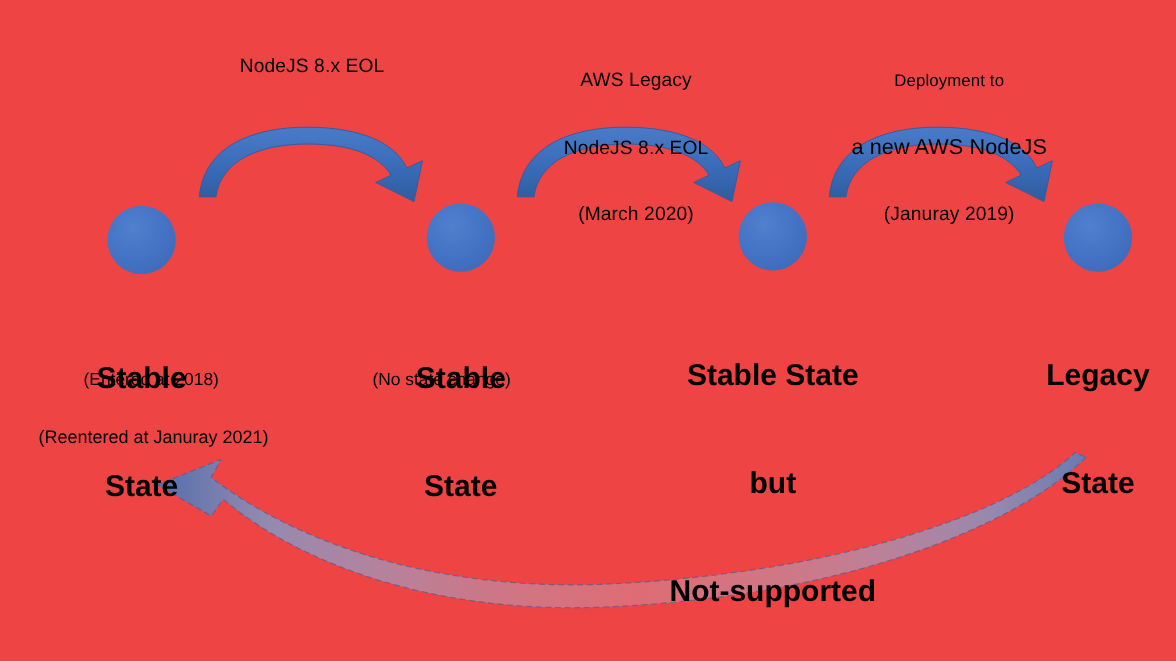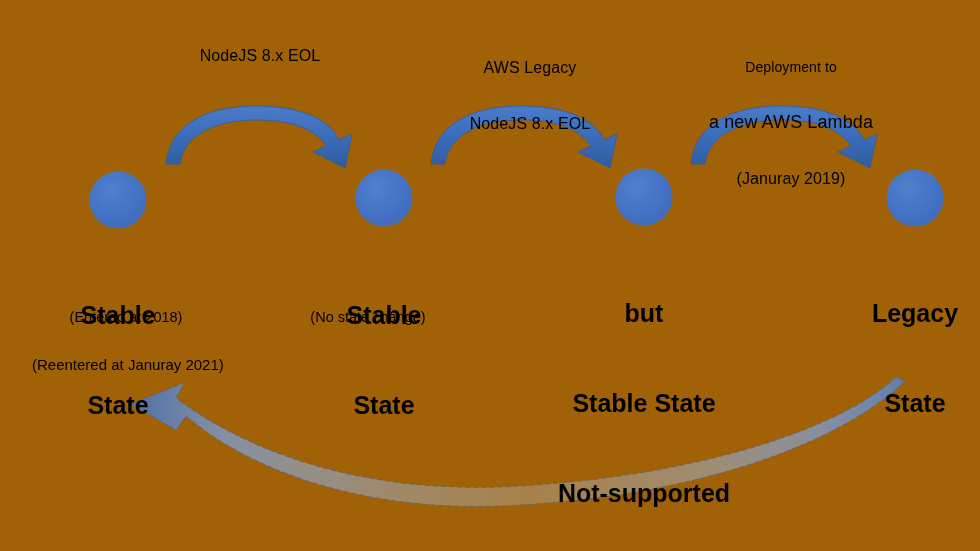--- a/index.html
+++ b/index.html
@@ -9,21 +9,21 @@
     background: #ffffff;
   }
   body {
     font-family: "Liberation Sans", sans-serif;
     color: #000000;
   }
   #canvas {
     position: relative;
     width: 980px;
     height: 551px;
-    background: #a16207;
+    background: #ef4444;
     overflow: hidden;
   }
   #diagram-svg {
     position: absolute;
     left: 0;
     top: 0;
     width: 980px;
     height: 551px;
   }
   .txt {
@@ -143,43 +143,44 @@
     <circle cx="915" cy="198" r="28.5" fill="url(#nodeGrad)"></circle>
   </svg>
 
   <div class="txt transition-label" style="left:150px; top:10px; width:220px;">
     <div>NodeJS 8.x EOL</div>
   </div>
 
   <div class="txt transition-label" style="left:430px; top:22px; width:200px;">
     <div>AWS Legacy</div>
     <div>NodeJS 8.x EOL</div>
+    <div>(March 2020)</div>
   </div>
 
   <div class="txt transition-label" style="left:686px; top:22px; width:210px;">
     <div style="font-size:14px;">Deployment to</div>
-    <div style="font-size:18px;">a new AWS Lambda</div>
+    <div style="font-size:18px;">a new AWS NodeJS</div>
     <div>(Januray 2019)</div>
   </div>
 
   <div class="txt node-title" style="left:28px; top:240px; width:180px;">
     <div>Stable</div>
     <div>State</div>
   </div>
   <div class="txt node-sub" style="left:36px; top:309px; width:180px;">(Entered at 2018)</div>
 
   <div class="txt node-title" style="left:294px; top:240px; width:180px;">
     <div>Stable</div>
     <div>State</div>
   </div>
   <div class="txt node-sub" style="left:278px; top:309px; width:180px;">(No state change)</div>
 
   <div class="txt node-title" style="left:534px; top:238px; width:220px;">
+    <div>Stable State</div>
     <div>but</div>
-    <div>Stable State</div>
     <div>Not-supported</div>
   </div>
 
   <div class="txt node-title" style="left:830px; top:238px; width:170px;">
     <div>Legacy</div>
     <div>State</div>
   </div>
 
   <div class="txt reenter-label" style="left:32px; top:356px; width:300px;">(Reentered at Januray 2021)</div>
 

